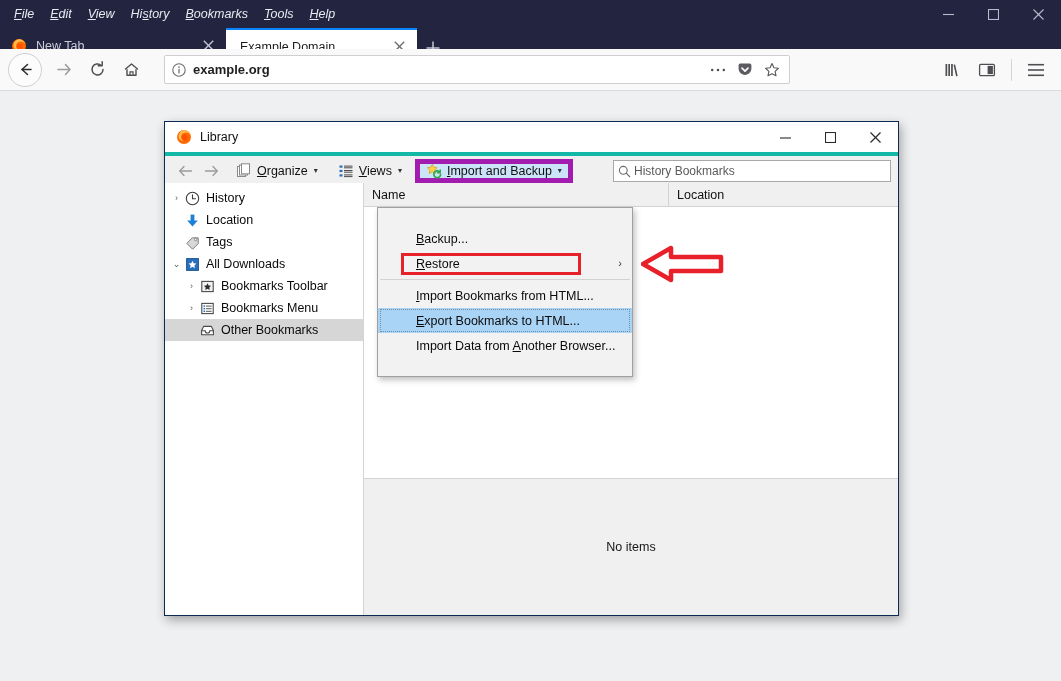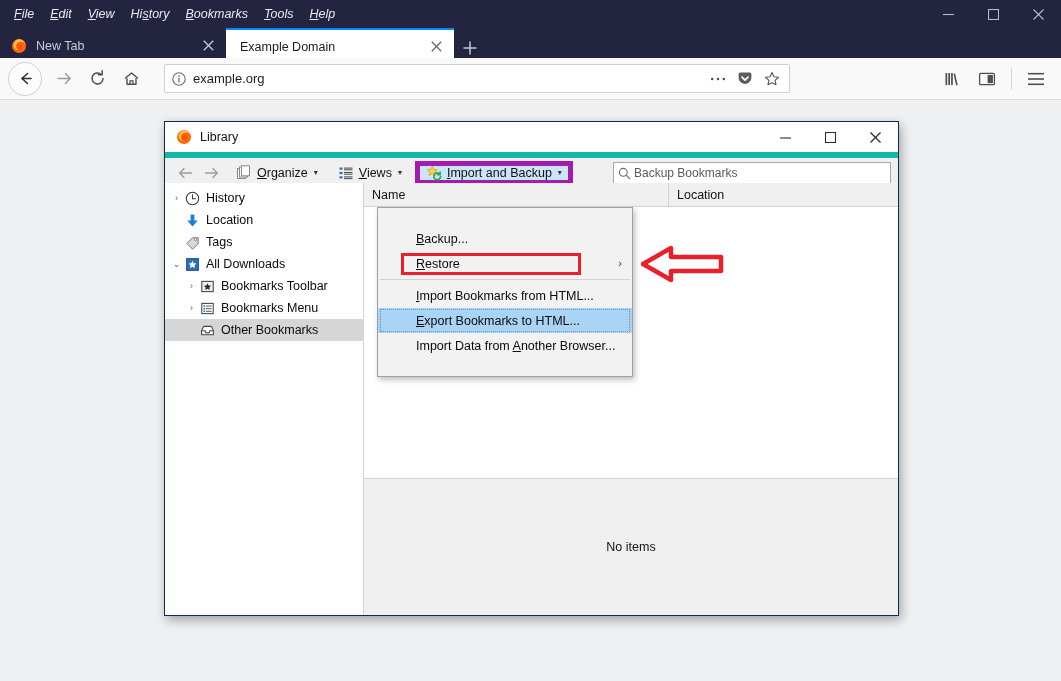--- a/index.html
+++ b/index.html
@@ -73,21 +73,21 @@
     display: flex;
     align-items: center;
     box-sizing: border-box;
   }
   .tab.inactive {
     width: 226px;
     padding-left: 11px;
     color: #c9ccd8;
   }
   .tab.active {
-    width: 228px;
+    width: 191px;
     background: #ffffff;
     color: #1b1b1d;
     padding-left: 14px;
     border-top: 2px solid #0a84ff;
   }
   .tab-favicon {
     width: 16px; height: 16px;
     flex: 0 0 16px;
     margin-right: 9px;
   }
@@ -106,27 +106,28 @@
   }
   .newtab {
     width: 32px; height: 30px;
     display: flex; align-items: center; justify-content: center;
     color: #d2d4de;
   }
 
   
   .navbar {
     position: absolute;
-    left: 0; top: 58px;
+    left: 0; top: 49px;
     width: 1061px; height: 42px;
     background: #f9f9fa;
     border-bottom: 1px solid #dcdcdf;
     box-sizing: border-box;
     display: flex;
     align-items: center;
+    font-weight: bold;
   }
   .navbtn {
     width: 34px; height: 34px;
     display: flex; align-items: center; justify-content: center;
     color: #5b5b60;
     flex: 0 0 34px;
   }
   .navbtn.back {
     border: 1px solid #cfcfd3;
     border-radius: 50%;
@@ -191,21 +192,21 @@
     background: #f0f0f0;
     border: 1px solid #0c2a54;
     box-sizing: border-box;
     box-shadow: 2px 4px 10px rgba(0,0,0,0.33);
   }
   .lib-titlebar {
     height: 30px;
     background: #ffffff;
     display: flex;
     align-items: center;
-    border-bottom: 6px solid #14b8a6;
+    border-bottom: 4px solid #14b8a6;
   }
   .lib-icon {
     width: 16px; height: 16px;
     margin-left: 11px; margin-right: 8px;
     flex: 0 0 16px;
   }
   .lib-title {
     font-size: 12.5px;
     color: #111;
   }
@@ -664,21 +665,21 @@
         <span class="caret">▾</span>
       </div>
 
       <div class="searchbox">
         <span class="search-icon">
           <svg width="13" height="13" viewBox="0 0 13 13">
               <circle cx="5.3" cy="5.3" r="3.9" fill="none" stroke="#6a6a6a" stroke-width="1.1"></circle>
               <line x1="8.2" y1="8.2" x2="12" y2="12" stroke="#6a6a6a" stroke-width="1.1"></line>
             </svg>
         </span>
-        <span class="search-ph">Backup Bookmarks</span>
+        <span class="search-ph">History Bookmarks</span>
       </div>
     </div>
 
     <div class="lib-body">
 
       <div class="lib-sidebar">
 
         <div class="tree-row indent-0">
           <span class="twisty">›</span>
           <span class="tree-icon">

